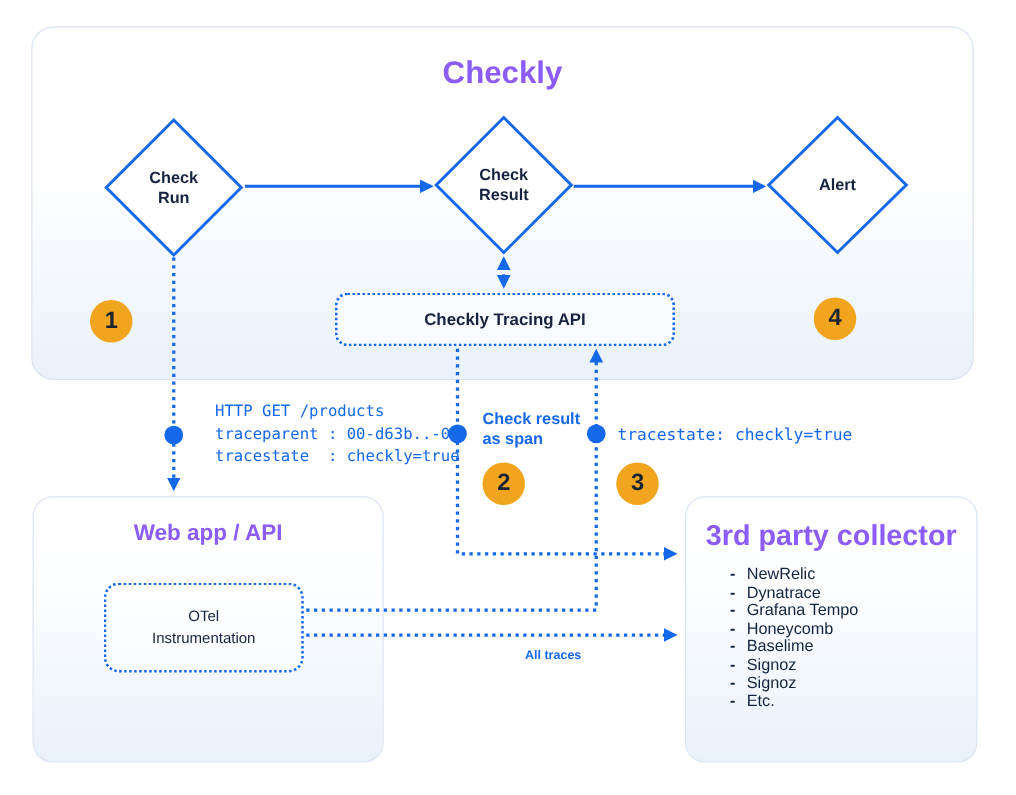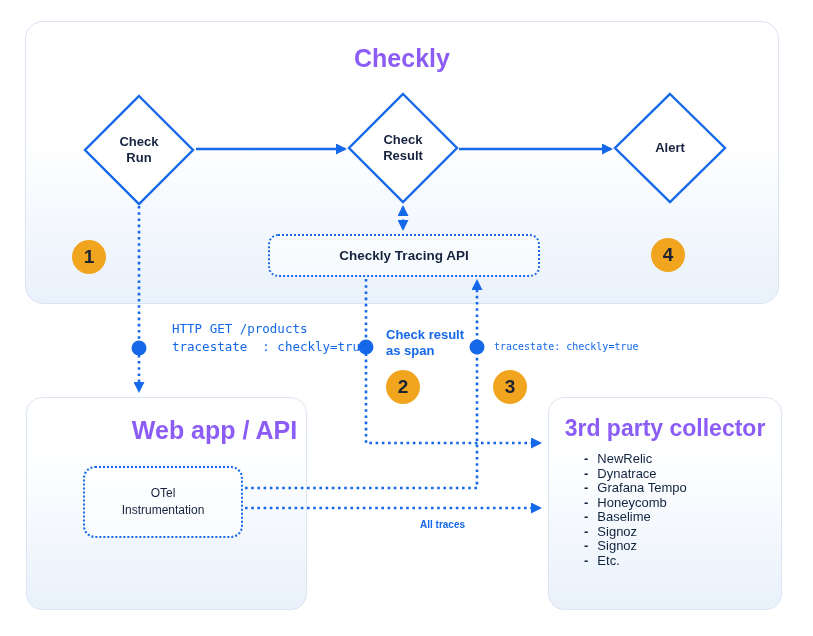--- a/index.html
+++ b/index.html
@@ -21,21 +21,21 @@
   }
   .panel-collector {
     left:548px; top:397px; width:234px; height:213px;
     border:1.6px solid #dbe5f3; border-radius:16px;
     background:linear-gradient(180deg,#ffffff 0%,#fdfeff 32%,#e9f1fb 100%);
   }
   .panel-title {
     position:absolute; text-align:center; color:#8b5cf6; font-weight:700; z-index:10;
   }
   .title-checkly   { left:25px;  top:44px;  width:754px; font-size:25px; }
-  .title-webapp    { left:26px;  top:416px; width:281px; font-size:25px;padding-left:48px; }
+  .title-webapp    { left:26px;  top:416px; width:281px; font-size:18px; }
   .title-collector { left:548px; top:415px; width:234px; font-size:23px; }
 
   
   svg.overlay { position:absolute; left:0; top:0; z-index:6; pointer-events:none; }
 
   
   .dashed-box {
     position:absolute; box-sizing:border-box; z-index:4;
     border:2px dotted #1568e8; background:rgba(255,255,255,0.55);
     display:flex; align-items:center; justify-content:center;
@@ -64,21 +64,21 @@
   .badge-3 { left:493px; top:370px; }
   .badge-4 { left:651px; top:238px; }
 
   
   .anno { position:absolute; z-index:10; color:#1568e8; }
   .anno-http { left:160px; top:320px; font-family:"DejaVu Sans Mono", monospace;
                font-size:12.5px; line-height:18px; }
   .anno-http div { white-space:pre;margin-left:12px; }
   .anno-span { left:386px; top:327px; font-size:13px; font-weight:700; line-height:16px; }
   .anno-tracestate { left:494px; top:341px; font-family:"DejaVu Sans Mono", monospace;
-                     font-size:10px; white-space:pre; }
+                     font-size:13px; white-space:pre; }
   .anno-alltraces { left:420px; top:519px; font-size:10px; font-weight:700; }
 
   
   .collector-list {
     position:absolute; left:584px; top:452px; z-index:10;
     list-style:none; margin:0; padding:0;
     color:#10243e; font-size:13px; font-weight:500; line-height:14.5px;
   }
   .collector-list li { display:flex; margin-bottom:0; }
   .collector-list .dash { font-weight:700; margin-right:9px; }
@@ -147,20 +147,21 @@
     </div>
   </div>
 
   <div class="badge badge-1">1</div>
   <div class="badge badge-2">2</div>
   <div class="badge badge-3">3</div>
   <div class="badge badge-4">4</div>
 
   <div class="anno anno-http">
     <div>HTTP GET /products</div>
+    <div>traceparent : 00-d63b..-01</div>
     <div>tracestate  : checkly=true</div>
   </div>
   <div class="anno anno-span">
     <div>Check result</div>
     <div>as span</div>
   </div>
   <div class="anno anno-tracestate">tracestate: checkly=true</div>
   <div class="anno anno-alltraces">All traces</div>
 
   <ul class="collector-list">

